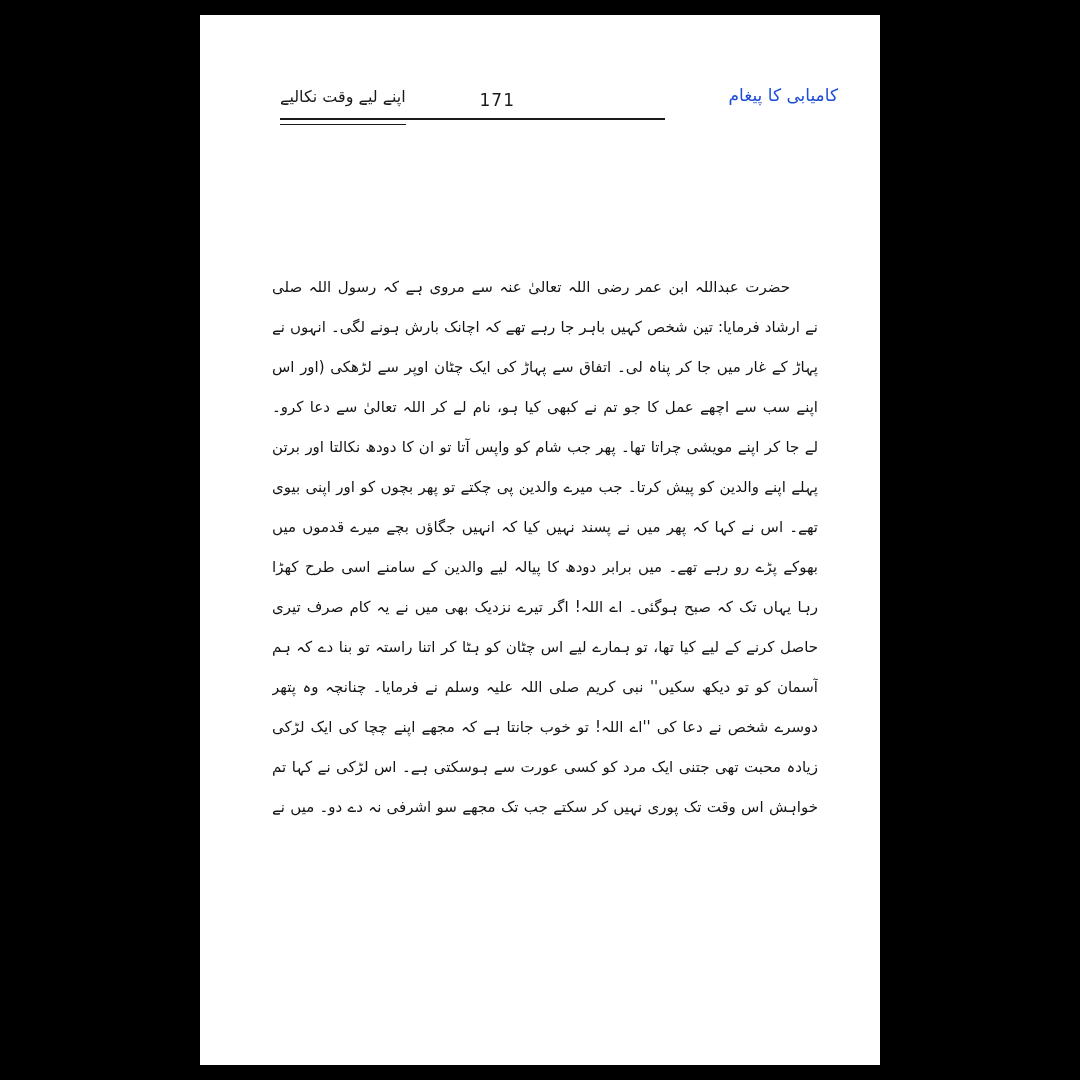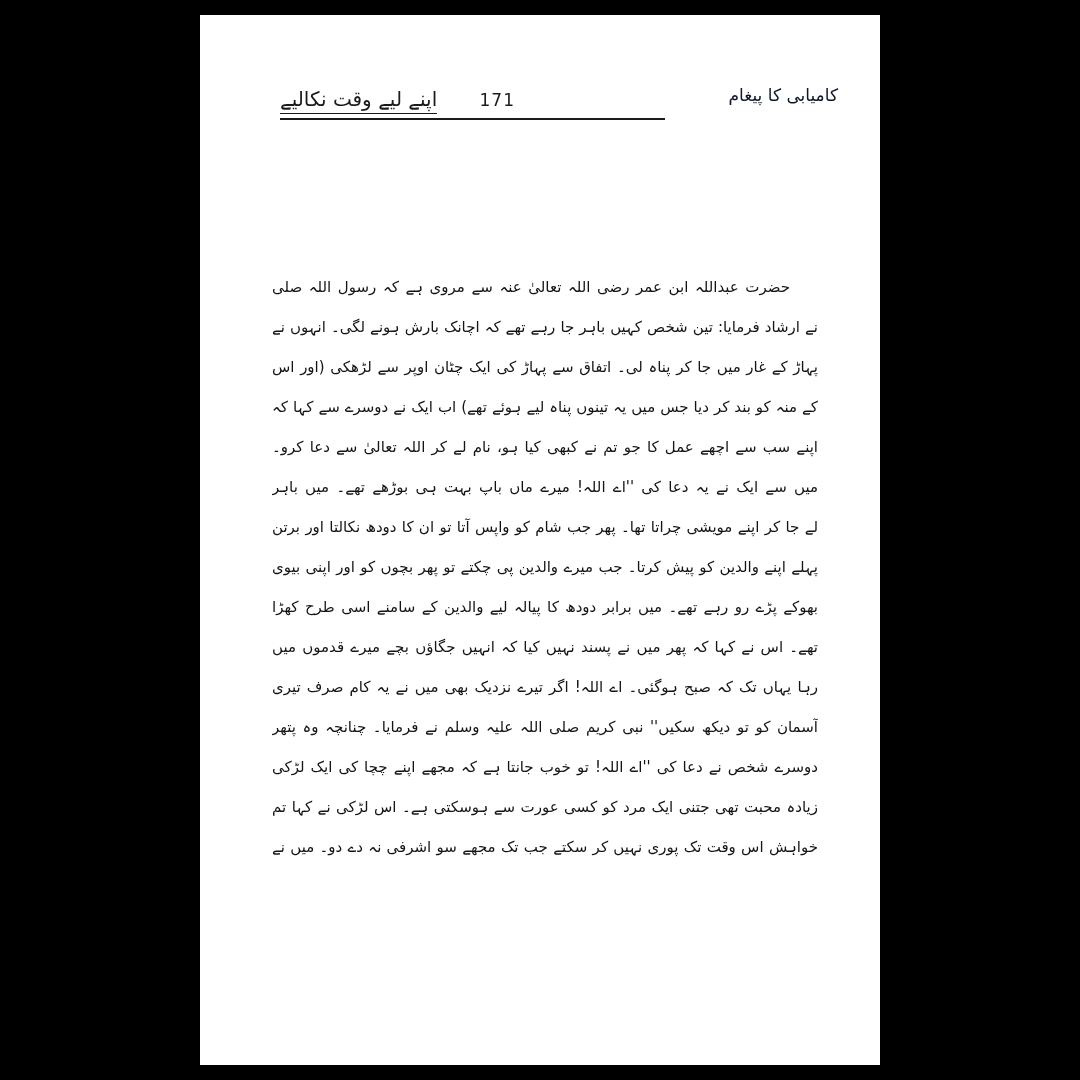--- a/index.html
+++ b/index.html
@@ -14,39 +14,39 @@
     position:absolute;
     left:200px; top:15px;
     width:680px; height:1050px;
     background:#ffffff;
     color:#141414;
   }
   
   .hdr-left {
     position:absolute; top:72px; left:80px;
     direction:rtl;
-    font-size:20px;
+    font-size:16px;
     color:#1a1a1a;
     border-bottom:1.6px solid #1a1a1a;
-    padding-bottom:2px;
+    padding-bottom:18px;
     white-space:nowrap;
   }
   .hdr-center {
     position:absolute; top:75px; left:235px;
     width:80px;
     text-align:right;
     font-size:17px;
     letter-spacing:1px;
     color:#1a1a1a;
   }
   .hdr-right {
     position:absolute; top:70px; right:42px;
     direction:rtl;
     font-size:17px;
-    color:#0f172a;
+    color:#1d4ed8;
     white-space:nowrap;
   }
   .hdr-rule {
     position:absolute; top:103px; left:80px;
     width:385px; height:2px;
     background:#1a1a1a;
   }
   
   .chapter-title {
     position:absolute; top:140px; left:0;
@@ -85,27 +85,26 @@
   <div class="hdr-left">اپنے لیے وقت نکالیے</div>
   <div class="hdr-center">171</div>
   <div class="hdr-right">کامیابی کا پیغام</div>
   <div class="hdr-rule"></div>
 
 
   <div class="body-text">
     <div class="tline first">حضرت عبداللہ ابن عمر رضی اللہ تعالیٰ عنہ سے مروی ہے کہ رسول اللہ صلی اللہ علیہ وسلم</div>
     <div class="tline">نے ارشاد فرمایا: تین شخص کہیں باہر جا رہے تھے کہ اچانک بارش ہونے لگی۔ انہوں نے ایک</div>
     <div class="tline">پہاڑ کے غار میں جا کر پناہ لی۔ اتفاق سے پہاڑ کی ایک چٹان اوپر سے لڑھکی (اور اس غار</div>
-    <div class="tline">کے منہ کو بند کر دیا جس میں یہ تینوں پناہ لیے ہوئے تھے) اب ایک نے دوسرے سے کہا کہ</div>
     <div class="tline">اپنے سب سے اچھے عمل کا جو تم نے کبھی کیا ہو، نام لے کر اللہ تعالیٰ سے دعا کرو۔ اس پر ان</div>
-    <div class="tline">میں سے ایک نے یہ دعا کی ''اے اللہ! میرے ماں باپ بہت ہی بوڑھے تھے۔ میں باہر</div>
     <div class="tline">لے جا کر اپنے مویشی چراتا تھا۔ پھر جب شام کو واپس آتا تو ان کا دودھ نکالتا اور برتن میں</div>
     <div class="tline">پہلے اپنے والدین کو پیش کرتا۔ جب میرے والدین پی چکتے تو پھر بچوں کو اور اپنی بیوی کو</div>
+    <div class="tline">تھے۔ اس نے کہا کہ پھر میں نے پسند نہیں کیا کہ انہیں جگاؤں بچے میرے قدموں میں</div>
     <div class="tline">بھوکے پڑے رو رہے تھے۔ میں برابر دودھ کا پیالہ لیے والدین کے سامنے اسی طرح کھڑا</div>
-    <div class="tline">تھے۔ اس نے کہا کہ پھر میں نے پسند نہیں کیا کہ انہیں جگاؤں بچے میرے قدموں میں</div>
     <div class="tline">رہا یہاں تک کہ صبح ہوگئی۔ اے اللہ! اگر تیرے نزدیک بھی میں نے یہ کام صرف تیری رضا</div>
+    <div class="tline">حاصل کرنے کے لیے کیا تھا، تو ہمارے لیے اس چٹان کو ہٹا کر اتنا راستہ تو بنا دے کہ ہم</div>
     <div class="tline">آسمان کو تو دیکھ سکیں'' نبی کریم صلی اللہ علیہ وسلم نے فرمایا۔ چنانچہ وہ پتھر کچھ ہٹ گیا۔</div>
     <div class="tline">دوسرے شخص نے دعا کی ''اے اللہ! تو خوب جانتا ہے کہ مجھے اپنے چچا کی ایک لڑکی سے اتنی</div>
     <div class="tline">زیادہ محبت تھی جتنی ایک مرد کو کسی عورت سے ہوسکتی ہے۔ اس لڑکی نے کہا تم مجھ سے اپنی</div>
     <div class="tline">خواہش اس وقت تک پوری نہیں کر سکتے جب تک مجھے سو اشرفی نہ دے دو۔ میں نے ان</div>
   </div>
 
 </div>
 
 </body></html>

